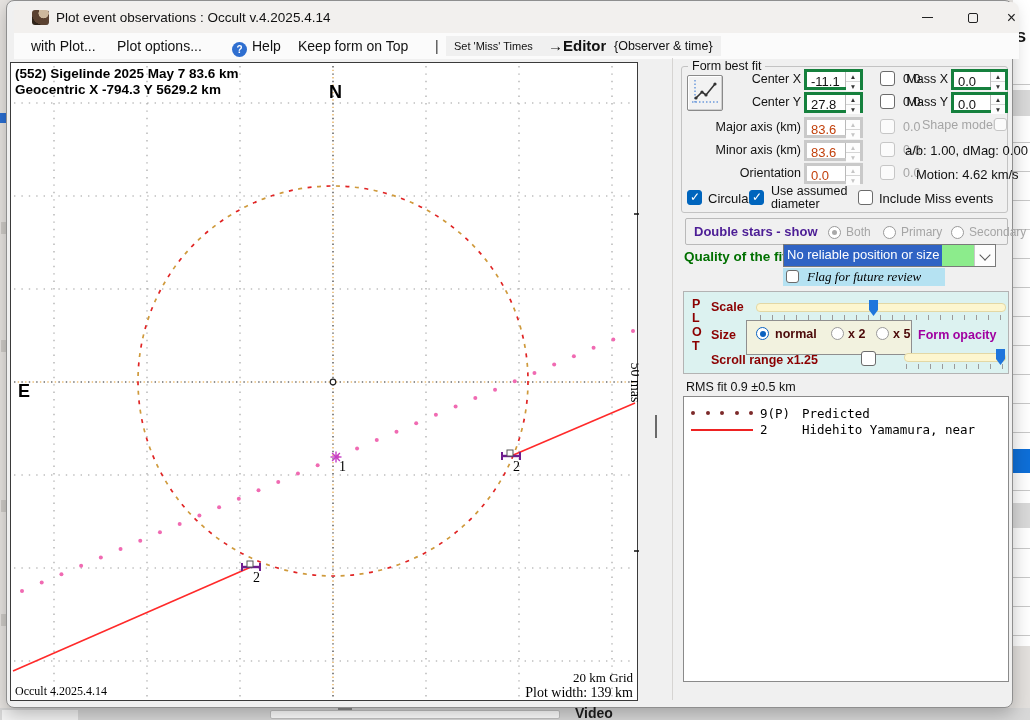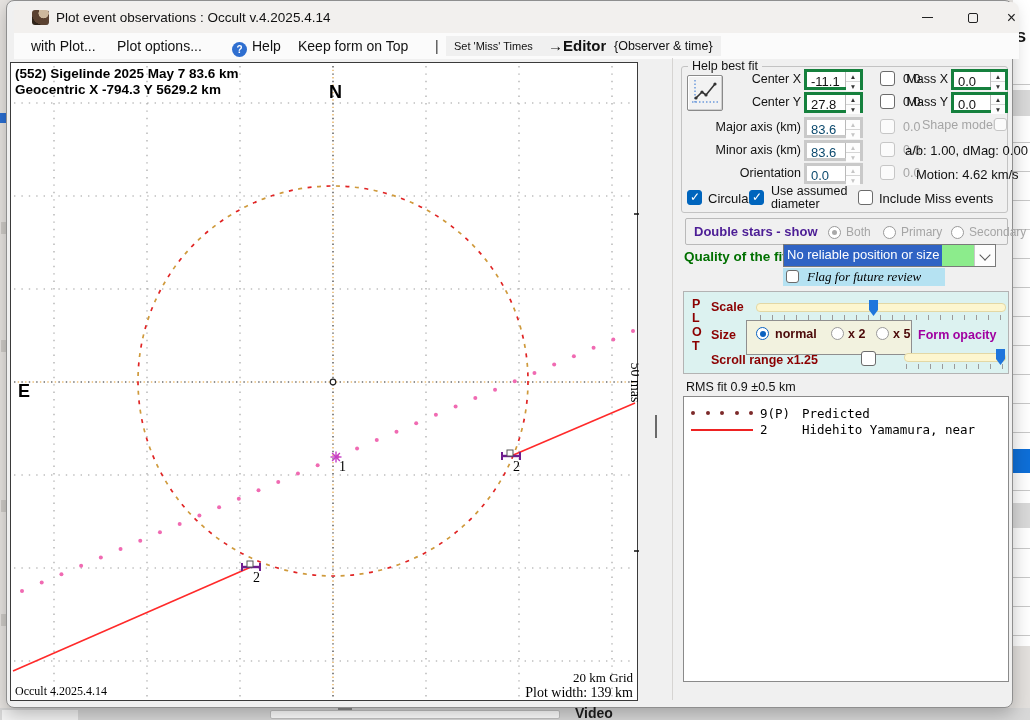--- a/index.html
+++ b/index.html
@@ -62,21 +62,21 @@
   .lbl.right { text-align:right; }
   .groupbox { position:absolute; border:1px solid #c3c3c3; border-radius:3px; }
   .groupbox > .gb-title { position:absolute; left:6px; top:-8px; background:#f0f0f0; padding:0 4px; font-size:12.5px; color:#111; }
 
   .spin { position:absolute; height:21px; background:#fff; border:3px solid #15803d; display:flex; }
   .spin .val { flex:1; font-size:13px; color:#111; padding:2px 0 0 4px; overflow:hidden; }
   .spin .btns { width:15px; display:flex; flex-direction:column; border-left:1px solid #b9b9b9; }
   .spin .btns div { flex:1; font-size:6.5px; color:#333; text-align:center; line-height:9px; background:#fdfdfd; }
   .spin .btns div:first-child { border-bottom:1px solid #d5d5d5; }
   .spin.disabled { border-color:#c9c9c9; }
-  .spin.disabled .val { color:#0c4a6e; }
+  .spin.disabled .val { color:#c2410c; }
   .spin.disabled .btns div { color:#c5c5c5; }
 
   .cb { position:absolute; width:15px; height:15px; background:#fff; border:1px solid #6b6b6b; border-radius:3px; }
   .cb.checked { background:#0065bd; border-color:#0065bd; }
   .cb.checked::after { content:"✓"; position:absolute; left:2px; top:-1px; color:#fff; font-size:12px; }
   .cb.disabled { border-color:#c6c6c6; background:#fbfbfb; }
   .cb.small { width:13px; height:13px; }
 
   .radio { position:absolute; width:13px; height:13px; border-radius:50%; background:#fff; border:1px solid #9a9a9a; }
   .radio.sel-gray::after { content:""; position:absolute; inset:3px; border-radius:50%; background:#a9a9a9; }
@@ -249,21 +249,21 @@
         <text x="17" y="396" fill="#000" font-family="&quot;Liberation Sans&quot;,sans-serif" font-size="18" font-weight="bold">E</text>
         <text x="14" y="694" fill="#000" font-family="&quot;Liberation Serif&quot;,serif" font-size="12">Occult 4.2025.4.14</text>
         <text x="632" y="681" fill="#000" font-family="&quot;Liberation Serif&quot;,serif" font-size="13" text-anchor="end">20 km Grid</text>
         <text x="632" y="696" fill="#000" font-family="&quot;Liberation Serif&quot;,serif" font-size="14" text-anchor="end">Plot width: 139 km</text>
       </svg>
   </div>
   <div class="splitter"></div>
   <div class="panel-sep"></div>
 
   <div class="groupbox" style="left:681px;top:66px;width:327px;height:147px">
-    <span class="gb-title">Help best fit</span>
+    <span class="gb-title">Form best fit</span>
   </div>
   <div class="abs" style="left:687px;top:75px;width:36px;height:36px;background:#f2f2f2;border:1px solid #8a8a8a;border-radius:2px;box-shadow:inset -1px -1px 0 #cfcfcf, inset 1px 1px 0 #fff">
     <svg width="34" height="34" viewBox="0 0 34 34">
       <line x1="7" y1="4" x2="7" y2="28" stroke="#2a6fd0" stroke-width="1" stroke-dasharray="1.5 2"></line>
       <line x1="4" y1="26" x2="30" y2="26" stroke="#2a6fd0" stroke-width="1" stroke-dasharray="1.5 2"></line>
       <polyline points="8,22 14,16 18,19 27,8" stroke="#333" stroke-width="1.6" fill="none"></polyline>
       <circle cx="8" cy="22" r="1.6" fill="#333"></circle>
         <circle cx="14" cy="16" r="1.6" fill="#333"></circle>
       <circle cx="18" cy="19" r="1.6" fill="#333"></circle>
         <circle cx="27" cy="8" r="1.6" fill="#333"></circle>

